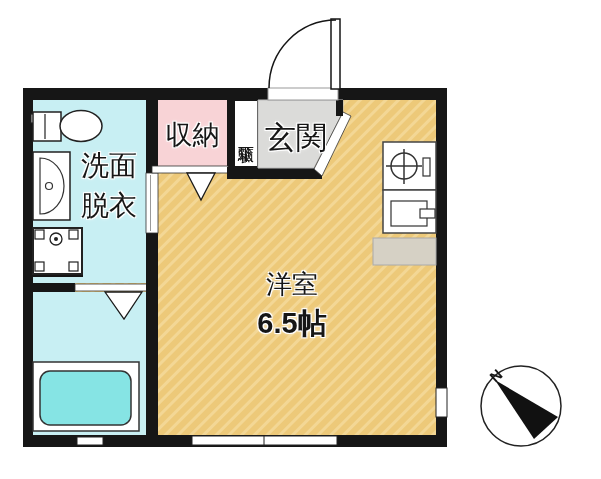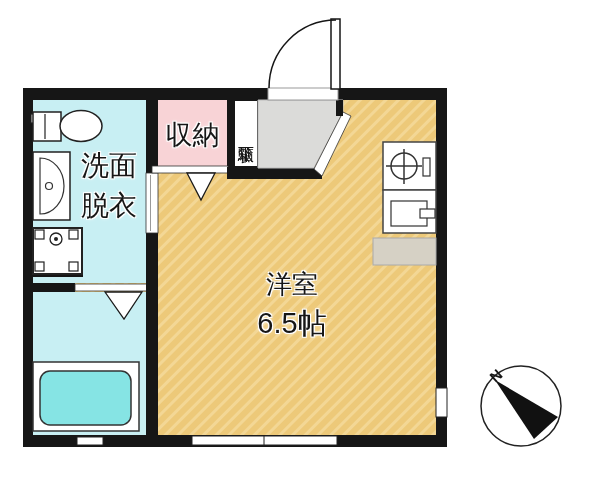--- a/index.html
+++ b/index.html
@@ -18,21 +18,21 @@
   }
   .lbl-washroom{left:72px;top:146px;width:74px;font-size:28px;}
   .lbl-closet{left:152px;top:116px;width:81px;font-size:27px;}
   .lbl-shoebox{
     left:235px;top:103px;width:23px;height:62px;font-size:16px;
     writing-mode:vertical-rl;text-orientation:upright;line-height:23px;
     text-shadow:none;
   }
   .lbl-entrance{left:255px;top:116px;width:82px;font-size:31px;}
   .lbl-room-name{left:242px;top:266px;width:100px;font-size:26px;}
-  .lbl-room-size{left:242px;top:303px;width:100px;font-size:29px;}
+  .lbl-room-size{left:242px;top:303px;width:100px;font-size:29px;font-weight:bold;}
   .lbl-north{
     left:484px;top:365px;width:24px;font-size:15px;font-weight:bold;
     transform:rotate(-42deg);text-shadow:none;
   }
 </style>
 </head>
 <body>
 
 <div class="stage">
   <svg width="601" height="479" viewBox="0 0 601 479">
@@ -114,16 +114,17 @@
     <rect x="40" y="371" width="91" height="54" rx="10" ry="10" fill="var(--bathtub,#86e4e4)" stroke="#333" stroke-width="1.5"></rect>
 
     <circle cx="521" cy="406" r="40" fill="#ffffff" stroke="#222" stroke-width="1.5"></circle>
     <polygon points="495,380 558,417 534,439" fill="#111111"></polygon>
   </svg>
 
   <div class="lbl lbl-washroom">洗面
 脱衣</div>
   <div class="lbl lbl-closet">収納</div>
   <div class="lbl lbl-shoebox">下駄箱</div>
+  <div class="lbl lbl-entrance">玄関</div>
   <div class="lbl lbl-room-name">洋室</div>
   <div class="lbl lbl-room-size">6.5帖</div>
   <div class="lbl lbl-north">N</div>
 </div>
 
 </body></html>

